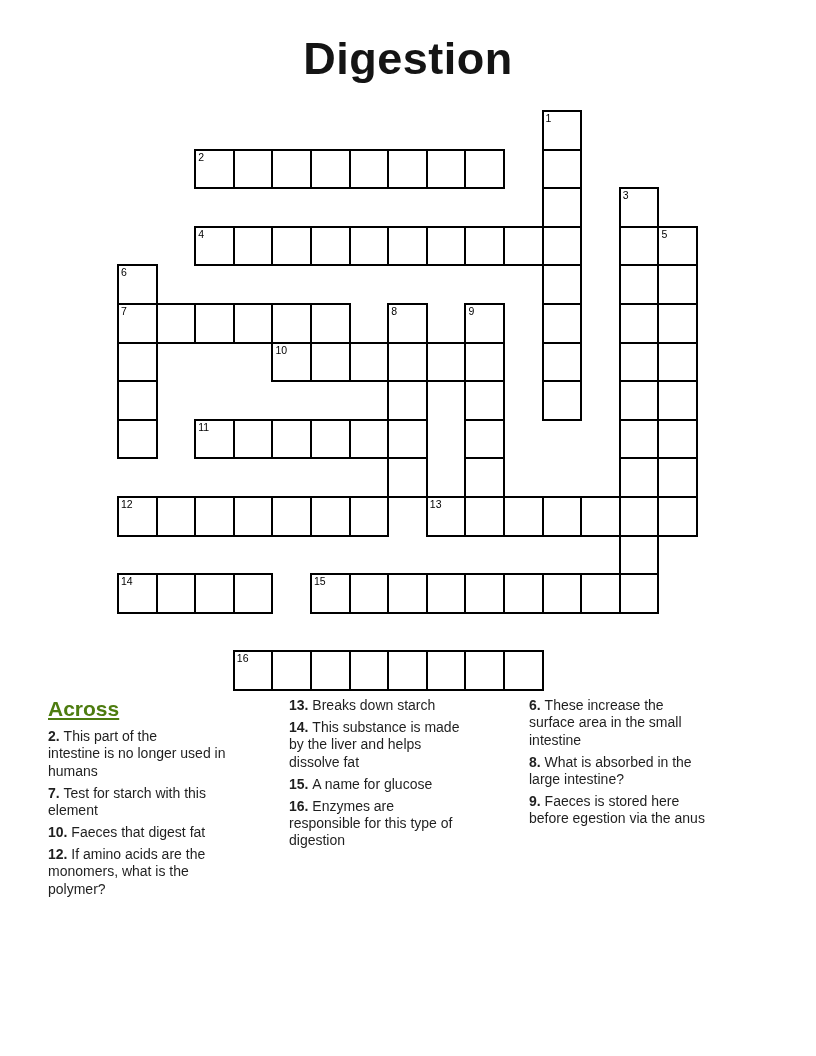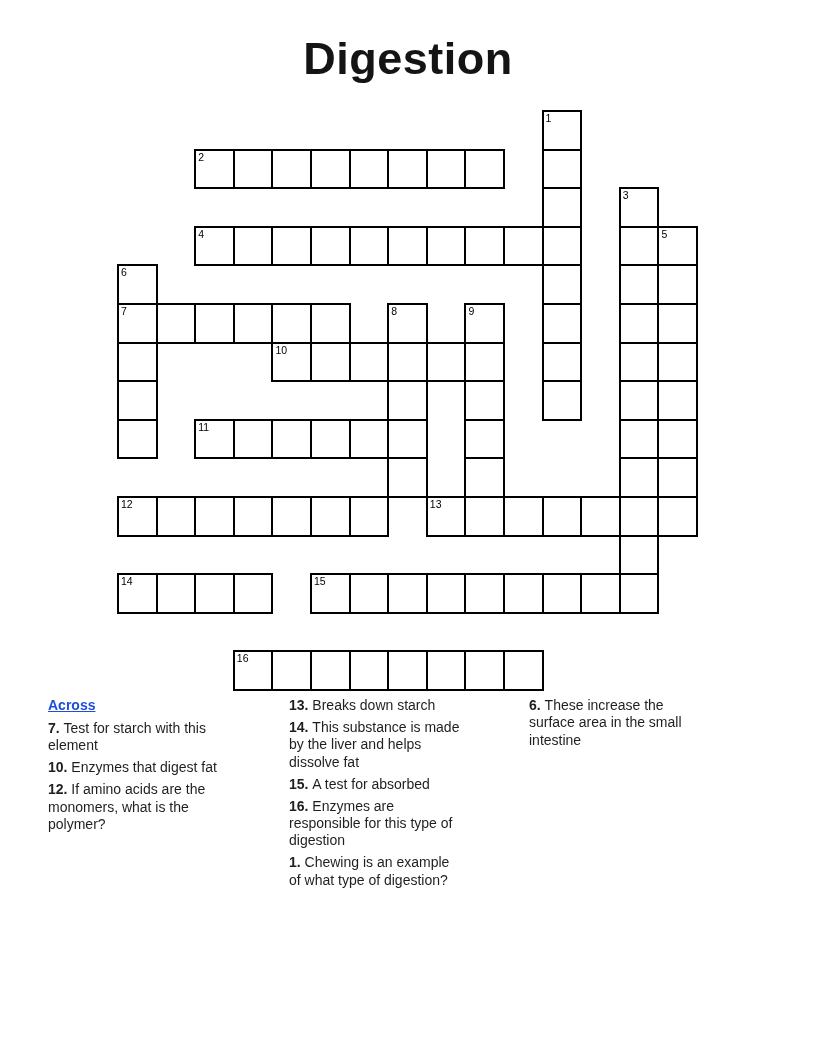--- a/index.html
+++ b/index.html
@@ -27,22 +27,22 @@
   .cellnum{
     position:absolute;z-index:5;
     font-size:10.5px;line-height:11px;color:#000;
     padding:2px 0 0 3px;pointer-events:none;
   }
   .clue-col{position:absolute;top:697px;}
   #clue-col-0{left:48px;width:241px;}
   #clue-col-1{left:289px;width:238px;}
   #clue-col-2{left:529px;width:264px;}
   .clue-header{
-    font-size:14px;font-weight:700;text-decoration:underline;
-    margin:0 0 7px 0;color:#1d4ed8;
+    font-size:21px;font-weight:700;text-decoration:underline;
+    margin:0 0 7px 0;color:#4d7c0f;
   }
   .clue{
     font-size:14px;line-height:17.4px;margin:0 0 4.5px 0;color:#1f1f1f;
   }
   .cnum{font-weight:700;}
   .cnum::after{content:". ";font-weight:700;}
   .ctext{white-space:pre-line;}
 </style>
 </head>
 <body>
@@ -184,38 +184,43 @@
       <div class="word-outline" style="left: 117px; top: 573.2px; width: 156.4px; height: 40.6px;"></div>
       <span class="cellnum" style="left: 118px; top: 574.2px;">14</span>
       <div class="word-outline" style="left: 310px; top: 573.2px; width: 349.4px; height: 40.6px;"></div>
       <span class="cellnum" style="left: 311px; top: 574.2px;">15</span>
       <div class="word-outline" style="left: 232.8px; top: 650.4px; width: 310.8px; height: 40.6px;"></div>
       <span class="cellnum" style="left: 233.8px; top: 651.4px;">16</span>
     </div>
   <div id="clues">
       <div class="clue-col" id="clue-col-0">
         <div class="clue-header">Across</div>
+        <div class="clue"><span class="cnum">2</span><span class="ctext">This part of the
+intestine is no longer used in
+humans</span></div>
         <div class="clue"><span class="cnum">7</span><span class="ctext">Test for starch with this
 element</span></div>
-        <div class="clue"><span class="cnum">10</span><span class="ctext">Enzymes that digest fat</span></div>
+        <div class="clue"><span class="cnum">10</span><span class="ctext">Faeces that digest fat</span></div>
         <div class="clue"><span class="cnum">12</span><span class="ctext">If amino acids are the
 monomers, what is the
 polymer?</span></div>
       </div>
       <div class="clue-col" id="clue-col-1">
         <div class="clue"><span class="cnum">13</span><span class="ctext">Breaks down starch</span></div>
         <div class="clue"><span class="cnum">14</span><span class="ctext">This substance is made
 by the liver and helps
 dissolve fat</span></div>
-        <div class="clue"><span class="cnum">15</span><span class="ctext">A test for absorbed</span></div>
+        <div class="clue"><span class="cnum">15</span><span class="ctext">A name for glucose</span></div>
         <div class="clue"><span class="cnum">16</span><span class="ctext">Enzymes are
 responsible for this type of
 digestion</span></div>
-        <div class="clue"><span class="cnum">1</span><span class="ctext">Chewing is an example
-of what type of digestion?</span></div>
       </div>
       <div class="clue-col" id="clue-col-2">
         <div class="clue"><span class="cnum">6</span><span class="ctext">These increase the
 surface area in the small
 intestine</span></div>
+        <div class="clue"><span class="cnum">8</span><span class="ctext">What is absorbed in the
+large intestine?</span></div>
+        <div class="clue"><span class="cnum">9</span><span class="ctext">Faeces is stored here
+before egestion via the anus</span></div>
       </div>
     </div>
 </div>
 
 </body></html>

